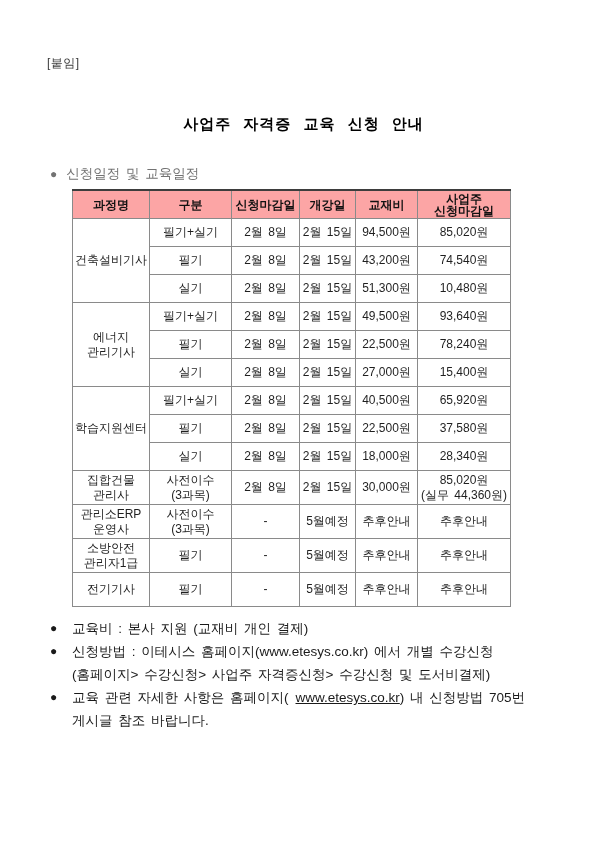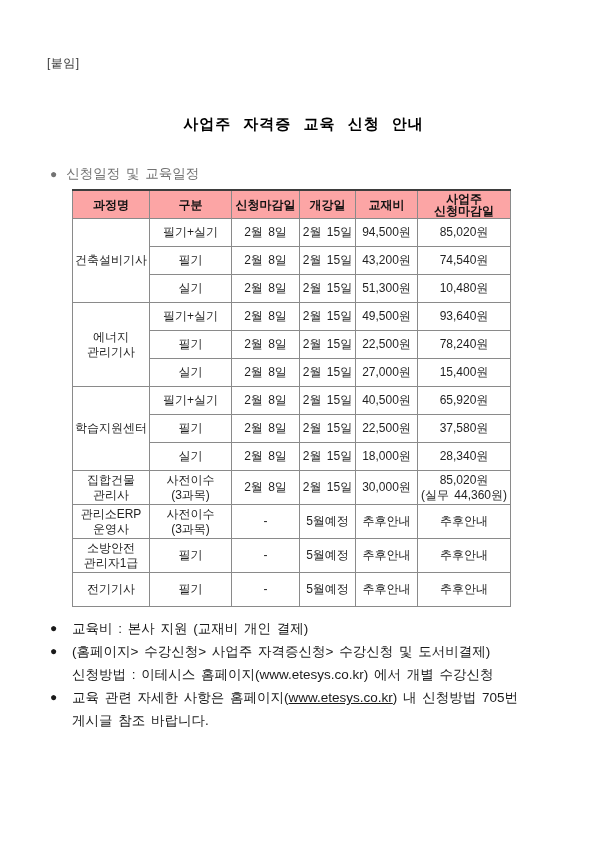--- a/index.html
+++ b/index.html
@@ -75,21 +75,21 @@
     line-height:23px;
     color:#1a1a1a;
     word-spacing:2px;
   }
   .note { display:flex; }
   .note .nb {
     flex:0 0 22px;
     font-size:12px;
   }
   .note .nt { flex:1; }
-  .u { text-decoration:underline; }
+  .u { text-decoration:underline;margin-left:7px; }
 </style>
 </head>
 <body>
 
 <div class="page">
 
   <div class="attach">[붙임]</div>
 
   <h1 class="title">사업주 자격증 교육 신청 안내</h1>
 
@@ -231,22 +231,22 @@
     <div class="note">
       <span class="nb">●</span>
       <div class="nt">
         <div>교육비 : 본사 지원 (교재비 개인 결제)</div>
       </div>
     </div>
 
     <div class="note">
       <span class="nb">●</span>
       <div class="nt">
+        <div>신청방법 : 이테시스 홈페이지(www.etesys.co.kr) 에서 개별 수강신청</div>
         <div>(홈페이지&gt; 수강신청&gt; 사업주 자격증신청&gt; 수강신청 및 도서비결제)</div>
-        <div>신청방법 : 이테시스 홈페이지(www.etesys.co.kr) 에서 개별 수강신청</div>
       </div>
     </div>
 
     <div class="note">
       <span class="nb">●</span>
       <div class="nt">
         <div><span>교육 관련 자세한 사항은 홈페이지(</span><span class="u">www.etesys.co.kr</span><span>) 내 신청방법 705번</span></div>
         <div>게시글 참조 바랍니다.</div>
       </div>
     </div>

